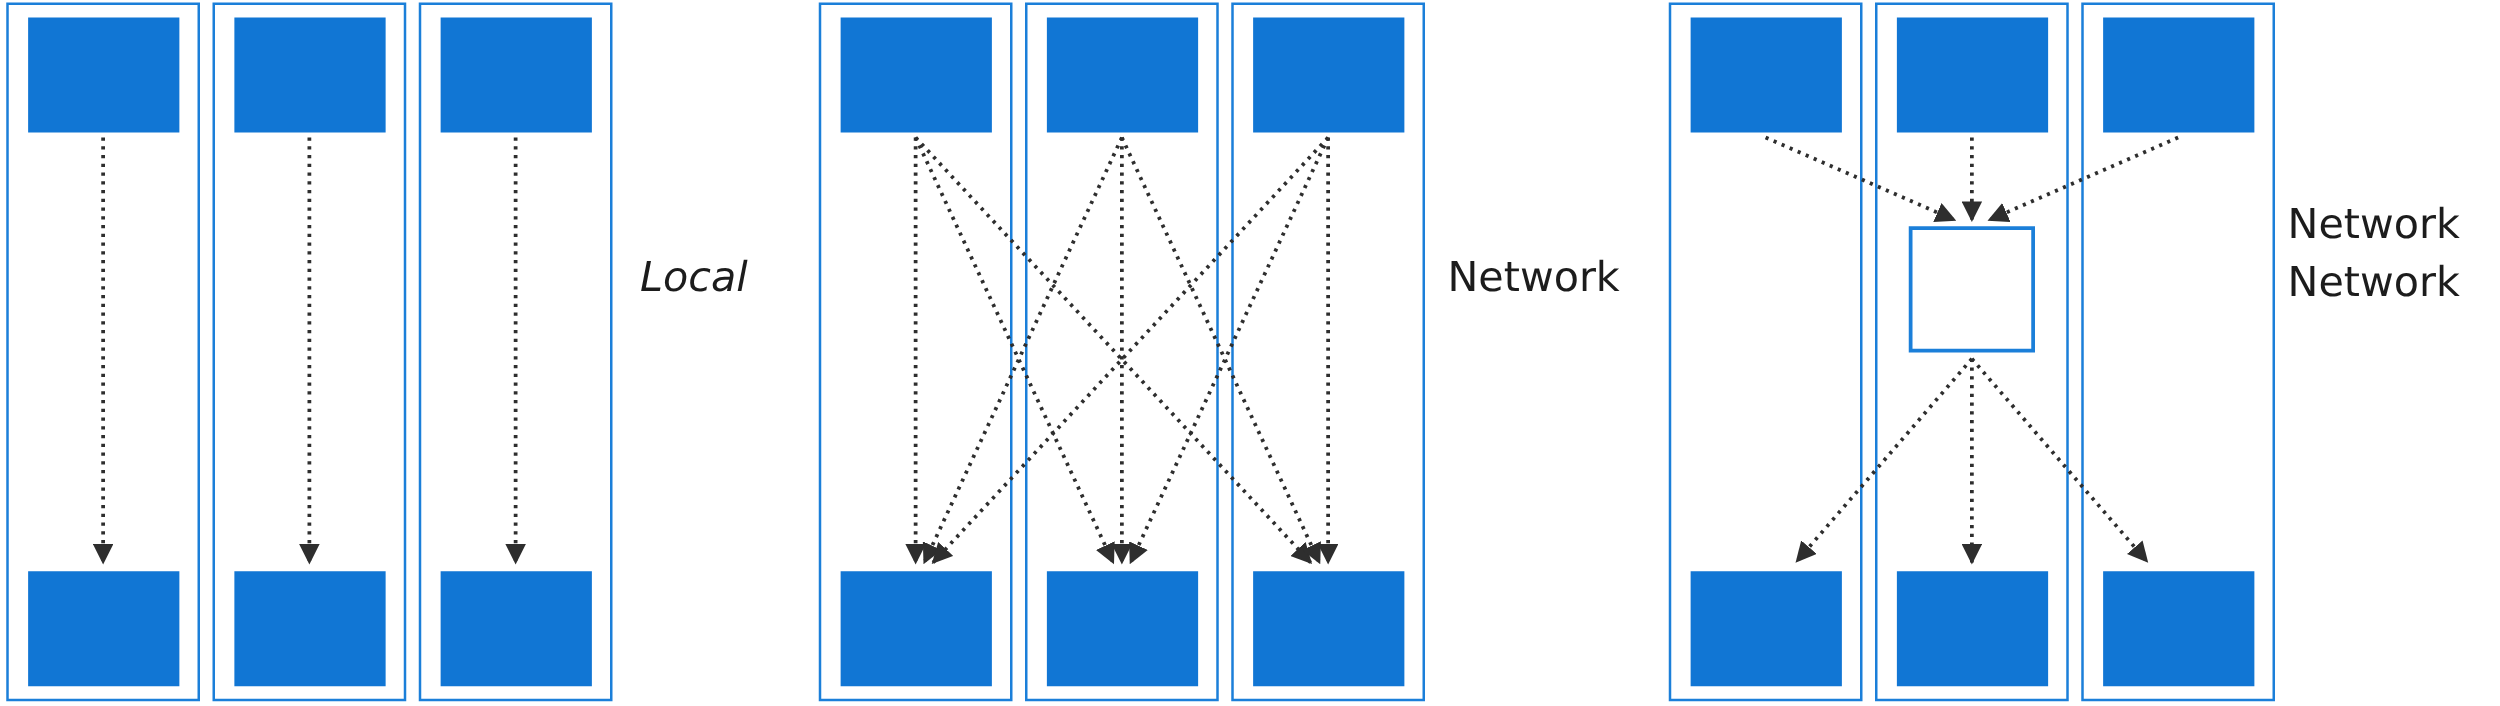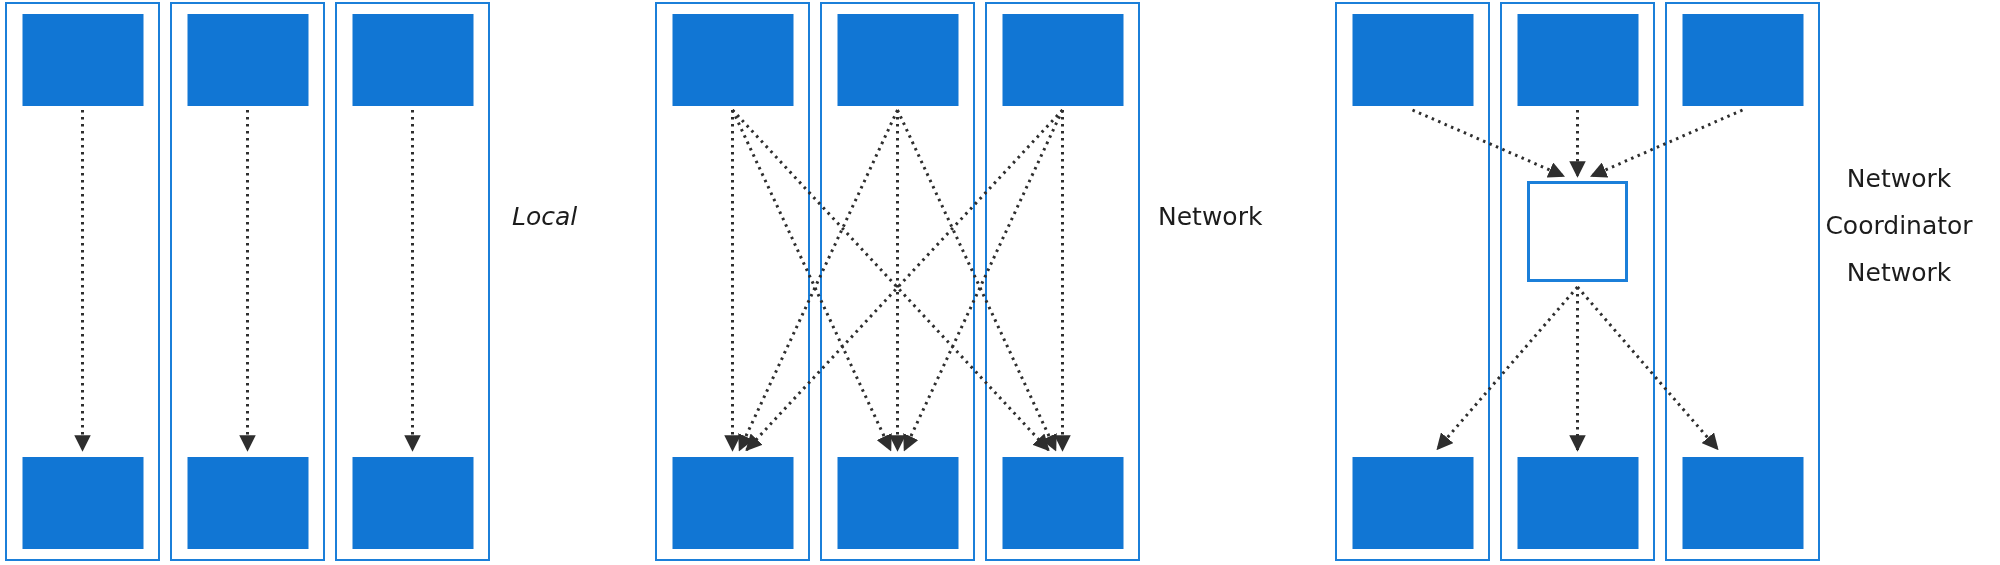--- a/index.html
+++ b/index.html
@@ -10,21 +10,21 @@
   .col{position:absolute;top:2px;height:559px;width:155px;border:2px solid var(--col-border,#1b7fd9);
        box-sizing:border-box;background:#fff;}
   .c0{left:0}.c1{left:165px}.c2{left:330px}
   .node{position:absolute;left:50%;transform:translateX(-50%);width:121px;height:92px;
         background:var(--node-fill,#1176d4);}
   .node.top{top:10px}
   .node.bottom{bottom:10px}
   .arrows{position:absolute;left:0;top:0;width:485px;height:565px;pointer-events:none;z-index:3;}
   .coord{position:absolute;left:192px;top:181px;width:101px;height:101px;box-sizing:border-box;
          border:3px solid var(--coord-border,#1b7fd9);background:#fff;z-index:2;}
-  .lbl{position:absolute;font-size:25px;color:var(--label,#1c1c1c);white-space:nowrap;}
+  .lbl{position:absolute;font-size:33px;color:var(--label,#1c1c1c);white-space:nowrap;}
   .lbl-local{left:512px;top:202px;font-style:italic;}
   .lbl-network{left:1158px;top:202px;}
   .lbl-coord{left:1798px;top:155px;width:202px;text-align:center;line-height:47px;white-space:normal;}
 </style>
 </head>
 <body>
 
 <div class="canvas">
 
   <section class="group g0">
@@ -111,17 +111,16 @@
         <line x1="242.5" y1="110" x2="242.5" y2="176" stroke="#2e2e2e" stroke-width="3" stroke-dasharray="2.5 4.5" marker-end="url(#ah2)"></line>
         <line x1="407.5" y1="110" x2="256.5" y2="176" stroke="#2e2e2e" stroke-width="3" stroke-dasharray="2.5 4.5" marker-end="url(#ah2)"></line>
         <line x1="242.5" y1="287" x2="102.5" y2="449" stroke="#2e2e2e" stroke-width="3" stroke-dasharray="2.5 4.5" marker-end="url(#ah2)"></line>
         <line x1="242.5" y1="287" x2="242.5" y2="450" stroke="#2e2e2e" stroke-width="3" stroke-dasharray="2.5 4.5" marker-end="url(#ah2)"></line>
         <line x1="242.5" y1="287" x2="382.5" y2="449" stroke="#2e2e2e" stroke-width="3" stroke-dasharray="2.5 4.5" marker-end="url(#ah2)"></line>
       </svg>
   </section>
 
   <div class="lbl lbl-coord">
     <div>Network</div>
-    <div>Coordinator</div>
     <div>Network</div>
   </div>
 
 </div>
 
 </body></html>

